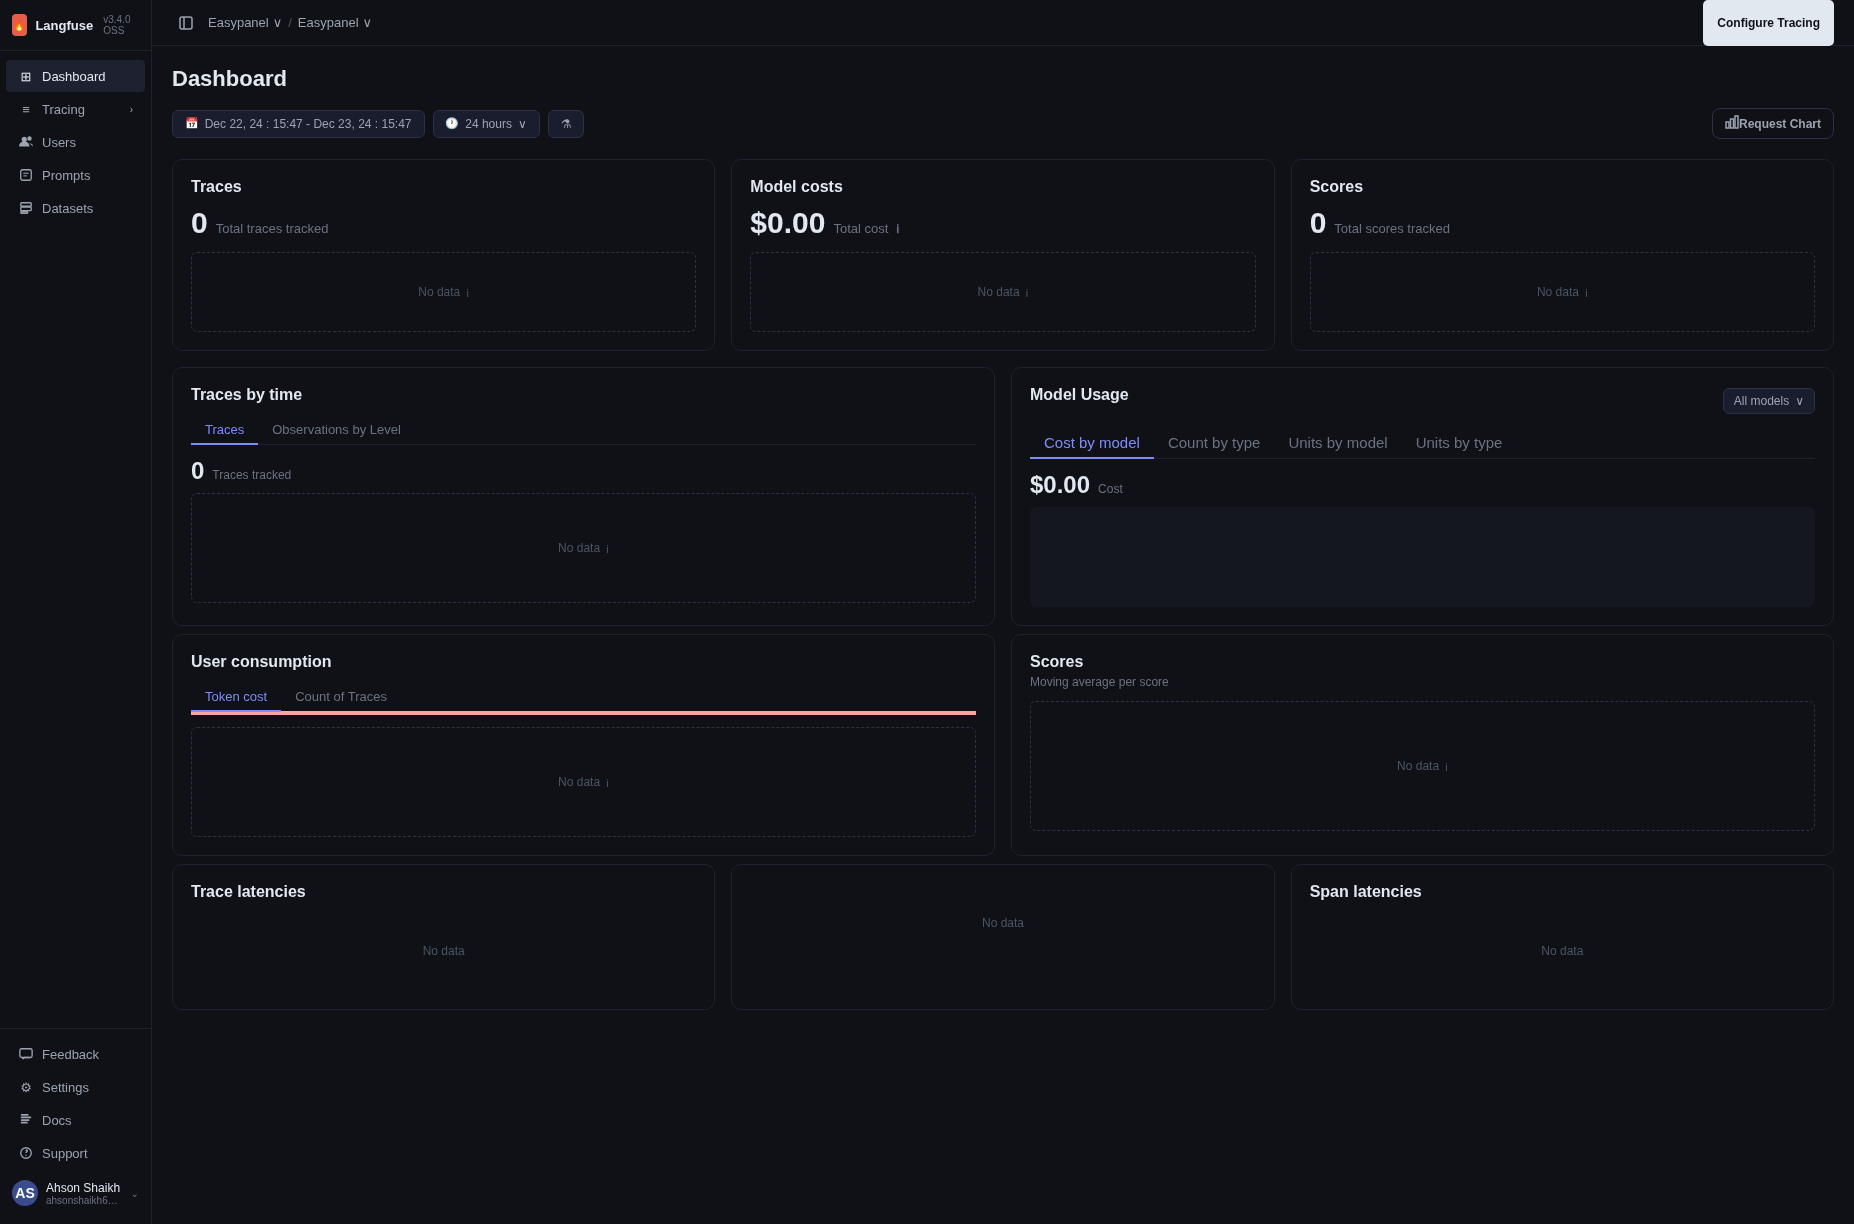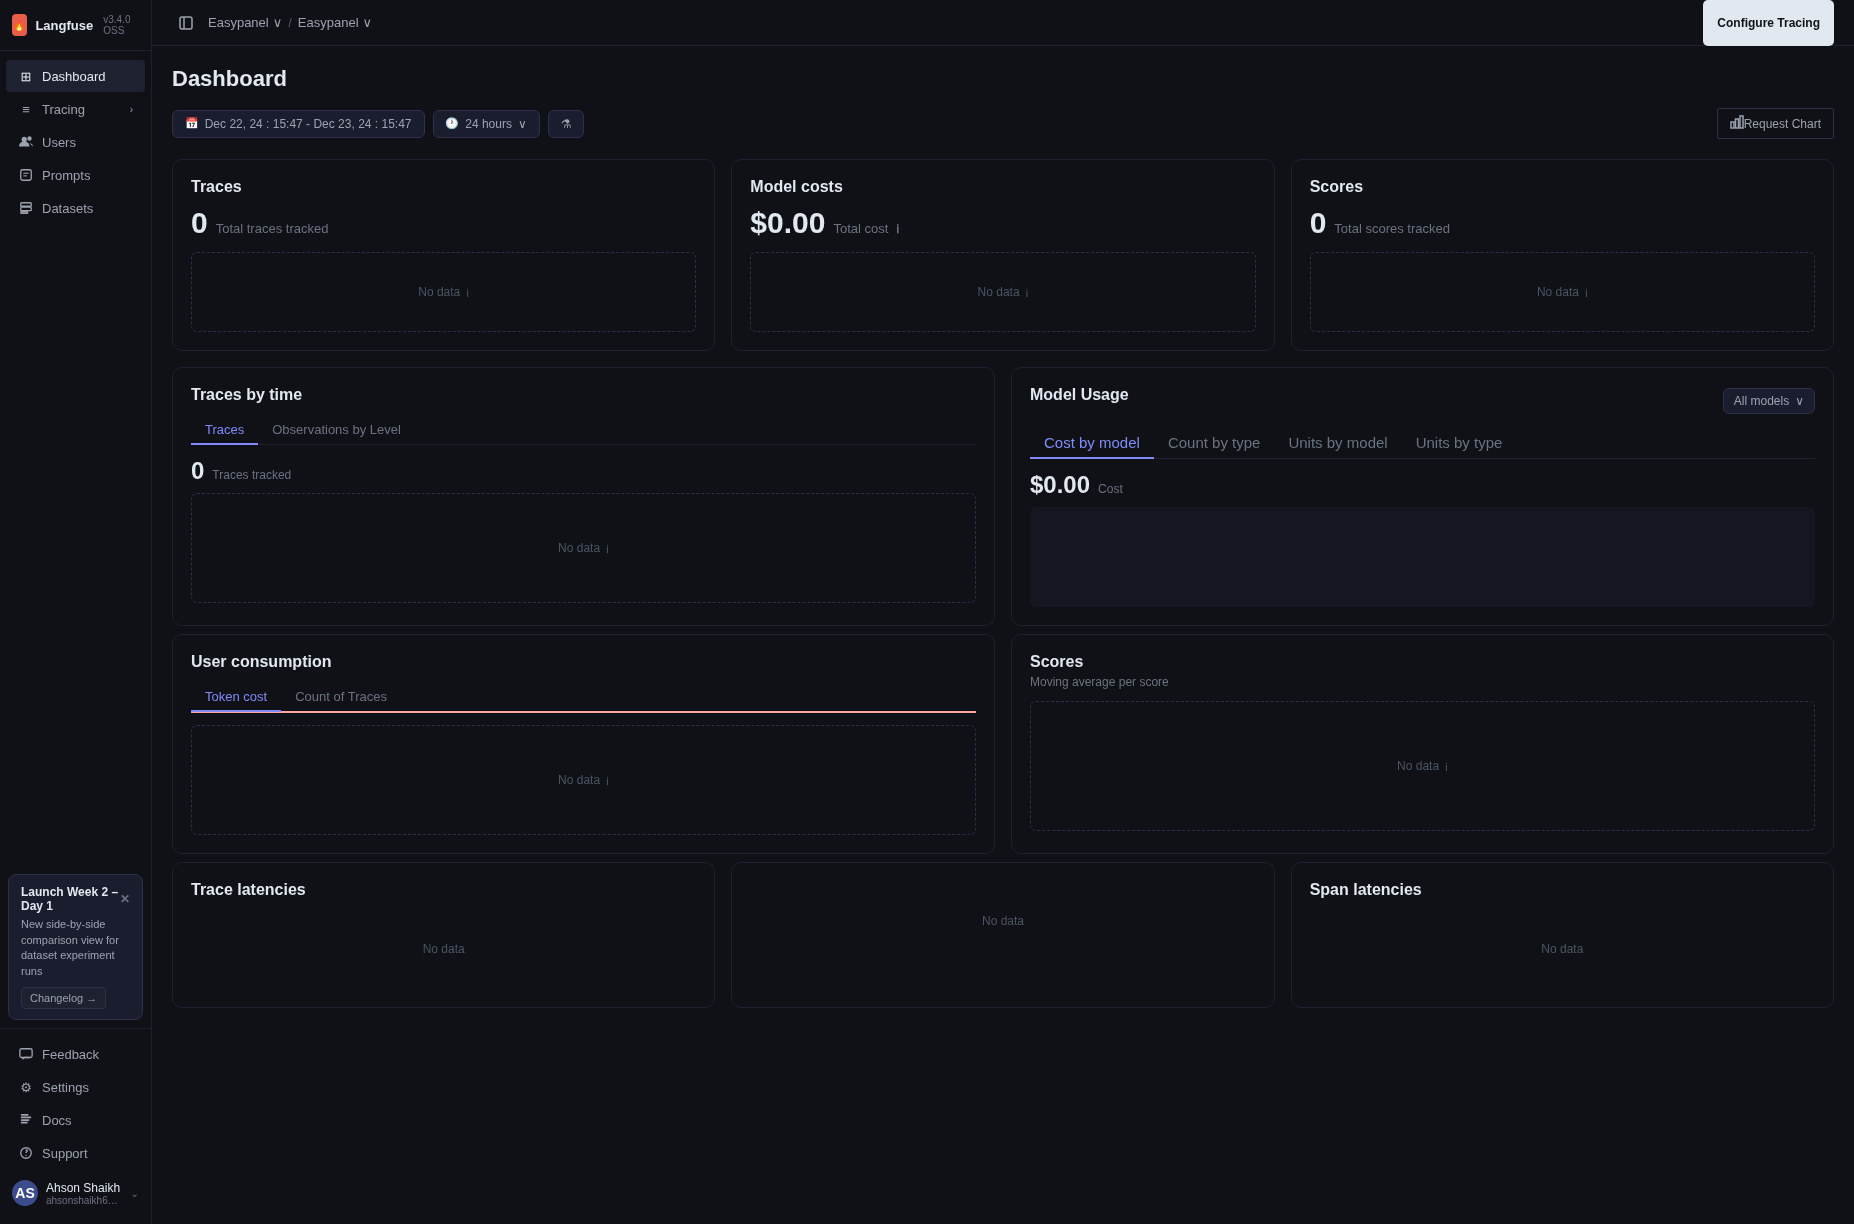--- a/index.html
+++ b/index.html
@@ -39,21 +39,21 @@
     .configure-btn { background: #e2e8f0; color: #0f1117; border: none; padding: 16px 14px; border-radius: 5px; font-size: 12px; font-weight: 600; cursor: pointer; }
 
     
     .content { flex: 1; overflow-y: auto; padding: 20px; }
     .page-title { font-size: 22px; font-weight: 700; color: #e2e8f0; margin-bottom: 16px; }
 
     
     .filters-bar { display: flex; align-items: center; gap: 8px; margin-bottom: 20px; }
     .filter-btn { display: flex; align-items: center; gap: 6px; background: #1a1d2e; border: 1px solid #2d3048; border-radius: 6px; padding: 6px 12px; font-size: 12px; color: #9ca3af; cursor: pointer; }
     .filter-icon { font-size: 11px; }
-    .request-chart-btn { display: flex; align-items: center; gap: 0; margin-left: auto; border: 1px solid #2d3048; background: transparent; color: #9ca3af; border-radius: 2px; padding: 6px 12px; font-size: 12px; cursor: pointer; }
+    .request-chart-btn { display: flex; align-items: center; gap: 0; margin-left: auto; border: 1px solid #2d3048; background: transparent; color: #9ca3af; border-radius: 8px; padding: 6px 12px; font-size: 12px; cursor: pointer; font-weight: bold; }
 
     
     .grid-3 { display: grid; grid-template-columns: 1fr 1fr 1fr; gap: 16px; margin-bottom: 16px; }
     .grid-2 { display: grid; grid-template-columns: 1fr 1fr; gap: 16px; margin-bottom: 8px; }
 
     
     .card { background: #0f1117; border: 1px solid #1e2130; border-radius: 10px; padding: 18px; }
     .card-title { font-size: 16px; font-weight: 600; color: #e2e8f0; margin-bottom: 10px; }
     .card-metric { font-size: 30px; font-weight: 700; color: #e2e8f0; display: flex; align-items: baseline; gap: 8px; }
     .card-metric-label { font-size: 13px; font-weight: 400; color: #6b7280; }
@@ -74,21 +74,21 @@
     .model-usage-header { display: flex; align-items: center; justify-content: space-between; margin-bottom: 12px; }
     .model-select { background: #1a1d2e; border: 1px solid #2d3048; border-radius: 6px; padding: 5px 10px; font-size: 12px; color: #9ca3af; cursor: pointer; display: flex; align-items: center; gap: 6px; }
     .model-tabs { display: flex; gap: 0; border-bottom: 1px solid #1e2130; margin-bottom: 12px; }
     .model-tab { padding: 6px 14px; font-size: 15px; color: #6b7280; cursor: pointer; border-bottom: 2px solid transparent; margin-bottom: -1px; }
     .model-tab.active { color: #818cf8; border-bottom-color: #818cf8; }
     .cost-display { font-size: 24px; font-weight: 700; color: #e2e8f0; display: flex; align-items: baseline; gap: 8px; margin-bottom: 8px; }
     .cost-label { font-size: 12px; color: #6b7280; font-weight: 400; }
     .chart-area { background: #141720; border-radius: 6px; height: 100px; }
 
     
-    .user-tabs { display: flex; gap: 0; border-bottom: 2px solid #fca5a5; margin-bottom: 12px; }
+    .user-tabs { display: flex; gap: 0; border-bottom: 4px solid #fca5a5; margin-bottom: 12px; }
     .user-tab { padding: 6px 14px; font-size: 13px; color: #6b7280; cursor: pointer; border-bottom: 2px solid transparent; margin-bottom: -1px; }
     .user-tab.active { color: #818cf8; border-bottom-color: #818cf8; }
 
     
     .scores-subtitle { font-size: 12px; color: #6b7280; margin-bottom: 12px; margin-top: -8px; }
 
     
     .latency-card { background: #0f1117; border: 1px solid #1e2130; border-radius: 10px; padding: 18px; }
     .latency-no-data { height: 80px; display: flex; align-items: center; justify-content: center; color: #4b5563; font-size: 12px; }
   </style>
@@ -138,28 +138,20 @@
         <svg width="14" height="14" viewBox="0 0 16 16" fill="currentColor">
             <rect x="2" y="2" width="12" height="4" rx="1" fill="none" stroke="currentColor" stroke-width="1.5"></rect>
             <rect x="2" y="7" width="12" height="4" rx="1" fill="none" stroke="currentColor" stroke-width="1.5"></rect>
             <rect x="2" y="12" width="8" height="2" rx="1" fill="none" stroke="currentColor" stroke-width="1.5"></rect>
           </svg>
       </span>
       <span>Datasets</span>
     </div>
   </div>
 
-  <div class="announcement-box">
-    <div class="announcement-title">
-      <span>Launch Week 2 – Day 1</span>
-      <span class="announcement-close">✕</span>
-    </div>
-    <div style="margin-top:4px;font-size:11px;line-height:1.4;">New side-by-side comparison view for dataset experiment runs</div>
-    <div class="changelog-btn">Changelog →</div>
-  </div>
 
   <div class="sidebar-bottom">
     <div class="nav-item">
       <span class="nav-icon">
         <svg width="14" height="14" viewBox="0 0 16 16" fill="none" stroke="currentColor" stroke-width="1.5">
             <rect x="1" y="2" width="14" height="10" rx="2"></rect>
             <path d="M4 14l2-2h6"></path>
           </svg>
       </span>
       <span>Feedback</span>

